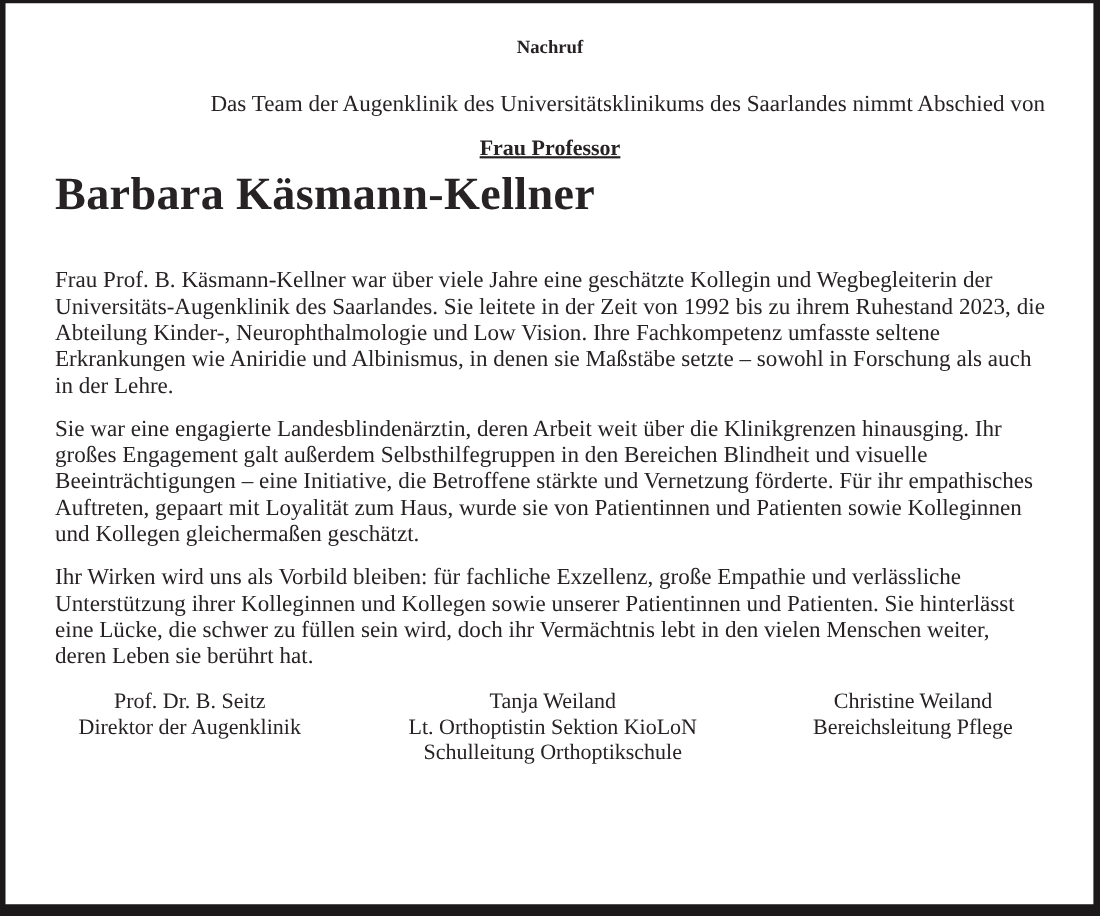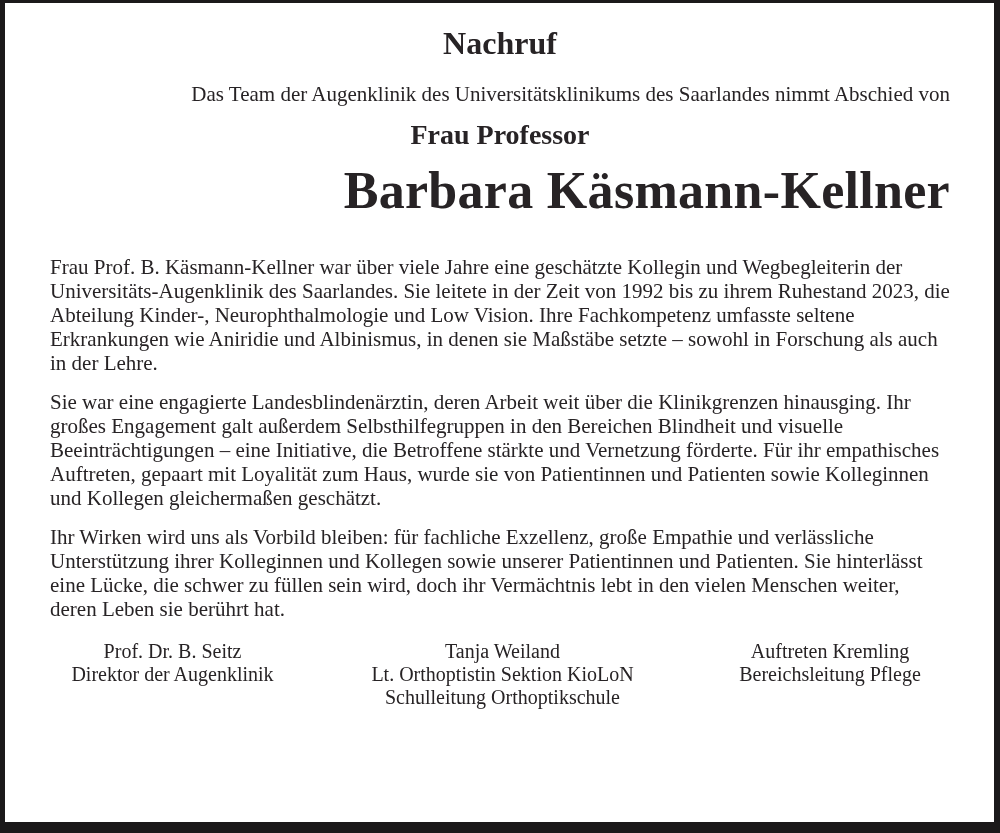--- a/index.html
+++ b/index.html
@@ -22,41 +22,42 @@
     color: var(--text);
     font-family: "Liberation Serif", "DejaVu Serif", serif;
     font-size: 21px;
     line-height: 24px;
     padding: 26px 44px 0 45px;
     overflow: hidden;
   }
   .notice-kind {
     text-align: center;
     font-weight: bold;
-    font-size: 32px;
+    font-size: 17px;
     line-height: 28px;
     margin: 0;
   }
   .intro {
     margin: 25px 0 0 0;
     text-align: right;
   }
   .honorific {
     text-align: center;
     font-weight: bold;
-    font-size: 28px;
+    font-size: 20px;
     line-height: 32px;
     margin-top: 13px;
+    text-decoration: underline;
   }
   .deceased-name {
-    text-align: right;
+    text-align: left;
     font-weight: bold;
-    font-size: 52px;
+    font-size: 42px;
     line-height: 53px;
-    margin-top: 13px;
+    margin-top: 0;
     letter-spacing: 0.3px;
   }
   p.body-par {
     margin: 15px 0 0 0;
   }
   p.body-par.first {
     margin-top: 38px;
   }
   p.closing {
     margin: 16px 0 0 0;
@@ -97,18 +98,18 @@
     <div class="sig-block sig-left">
       <div>Prof. Dr. B. Seitz</div>
       <div>Direktor der Augenklinik</div>
     </div>
     <div class="sig-block sig-center">
       <div>Tanja Weiland</div>
       <div>Lt. Orthoptistin Sektion KioLoN</div>
       <div>Schulleitung Orthoptikschule</div>
     </div>
     <div class="sig-block sig-right">
-      <div>Auftreten Kremling</div>
+      <div>Christine Weiland</div>
       <div>Bereichsleitung Pflege</div>
     </div>
   </div>
 
 </div>
 
 </body></html>

